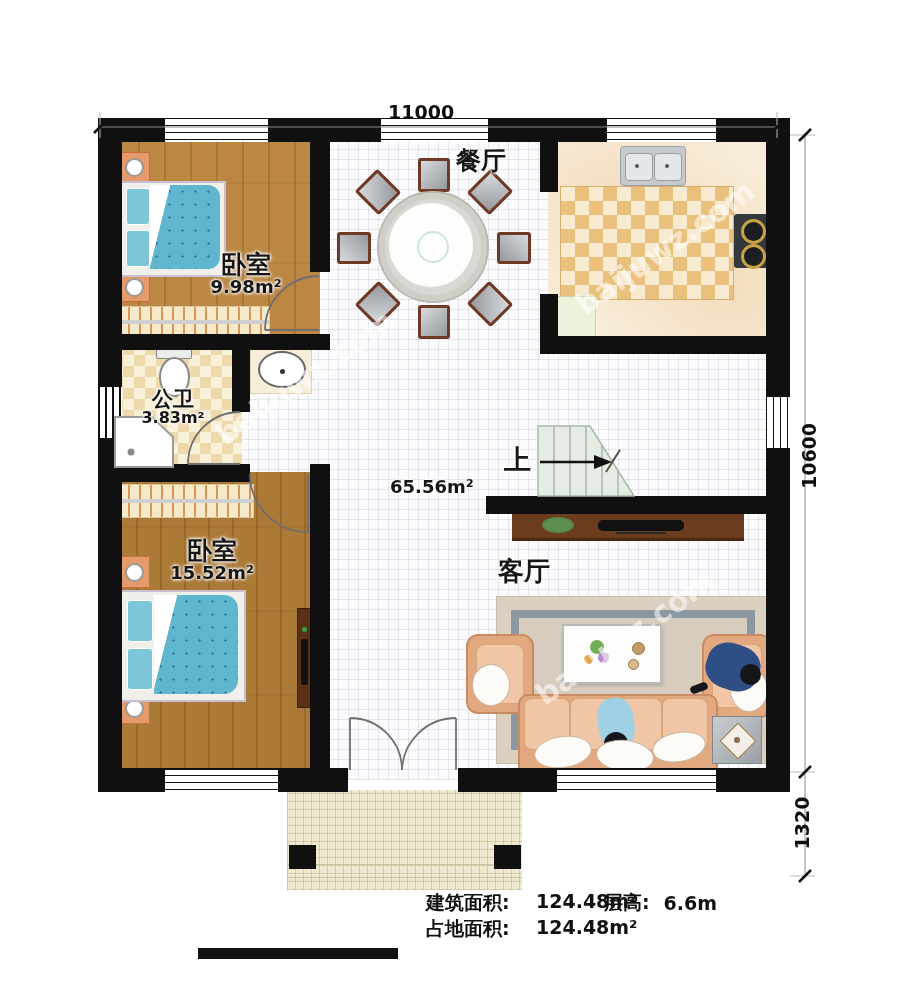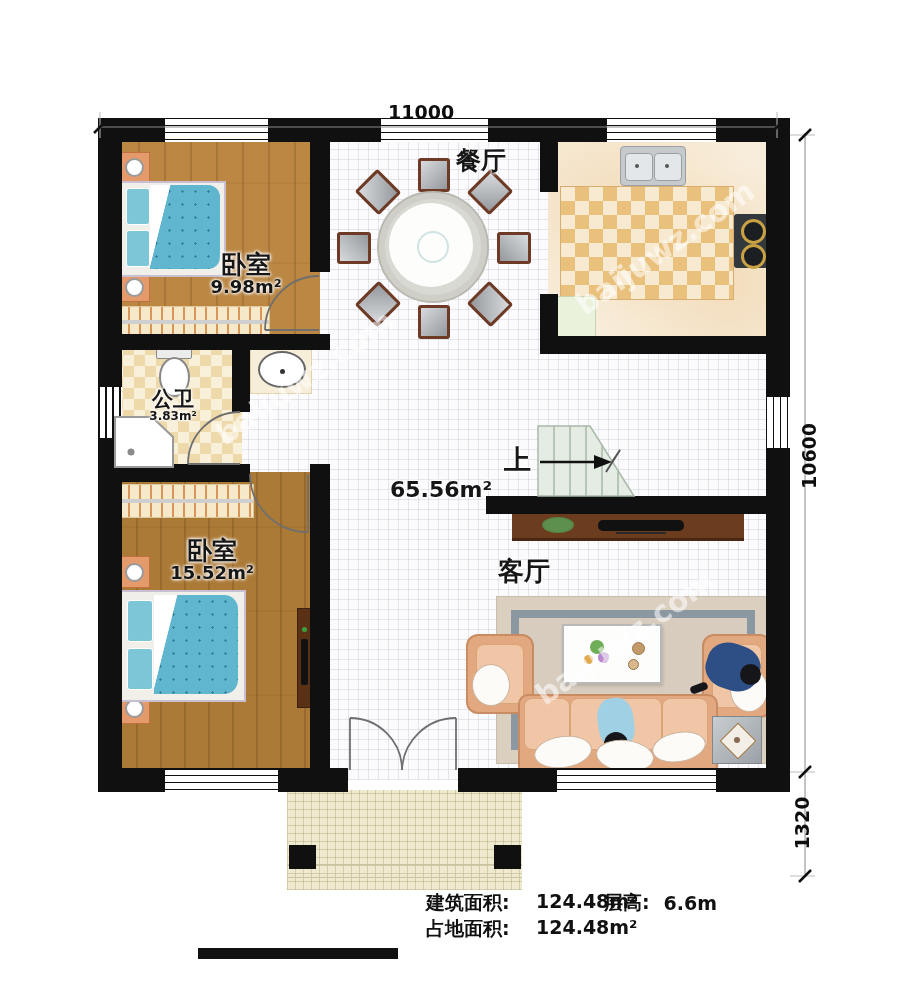--- a/index.html
+++ b/index.html
@@ -273,27 +273,27 @@
 
   <div class="abs label" style="left:456px;top:148px;font-size:25px;">
     <span>餐厅</span>
   </div>
   <div class="abs label" style="left:196px;top:252px;width:100px;">
     <div style="font-size:25px;">卧室</div>
     <div style="font-size:18px;">9.98m²</div>
   </div>
   <div class="abs label" style="left:128px;top:388px;width:90px;">
     <div style="font-size:21px;">公卫</div>
-    <div style="font-size:12px;">3.83m²</div>
+    <div style="font-size:16px;">3.83m²</div>
   </div>
   <div class="abs label" style="left:162px;top:538px;width:100px;">
     <div style="font-size:25px;">卧室</div>
     <div style="font-size:18px;">15.52m²</div>
   </div>
-  <div class="abs label" style="left:390px;top:478px;font-size:22px;">65.56m²</div>
+  <div class="abs label" style="left:390px;top:478px;font-size:18px;">65.56m²</div>
   <div class="abs label" style="left:504px;top:446px;font-size:27px;">上</div>
   <div class="abs label" style="left:498px;top:558px;font-size:26px;">
     <span>客厅</span>
   </div>
 
   <div class="abs wm" style="left:200px;top:360px;">baijuwz.com</div>
   <div class="abs wm" style="left:520px;top:620px;">baijuwz.com</div>
   <div class="abs wm" style="left:560px;top:230px;">baijuwz.com</div>
 
   <div class="abs" style="left:198px;top:948px;width:200px;height:11px;background:#111;"></div>

